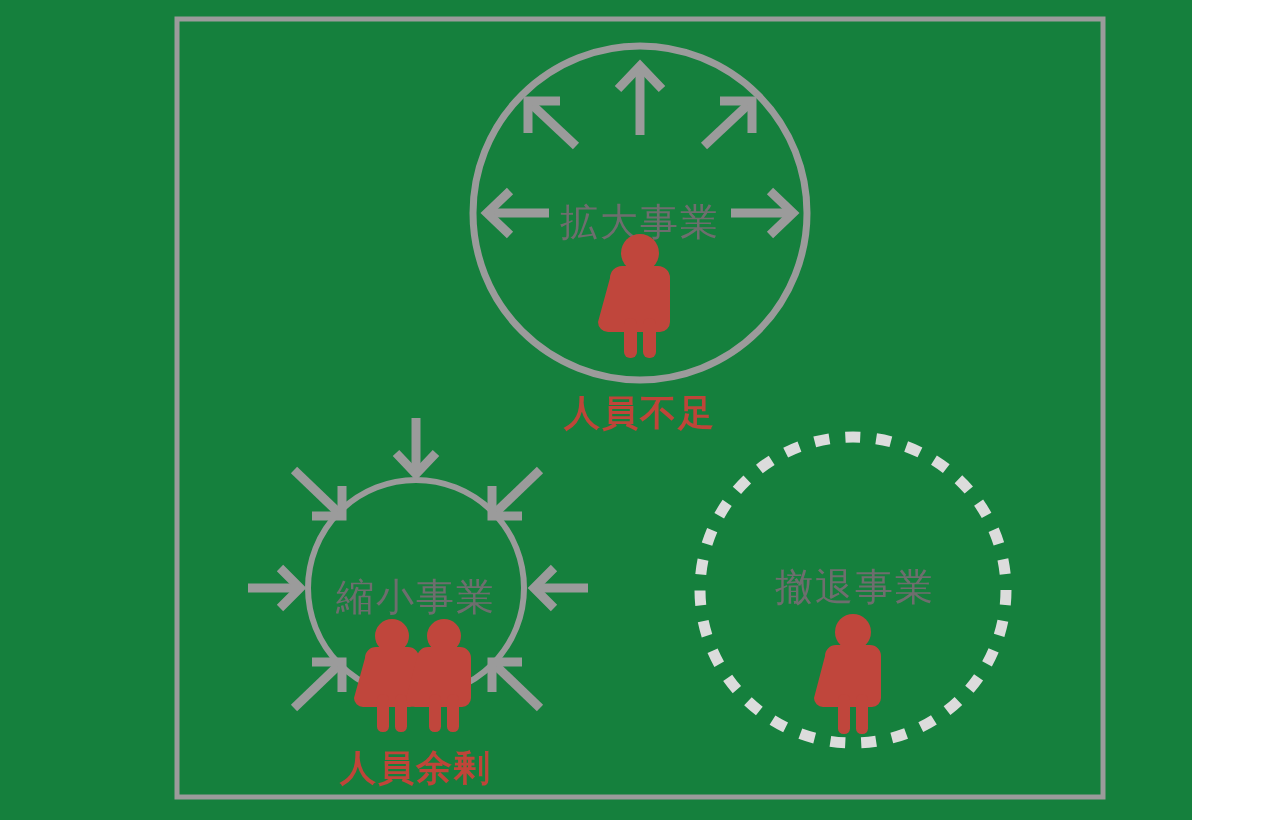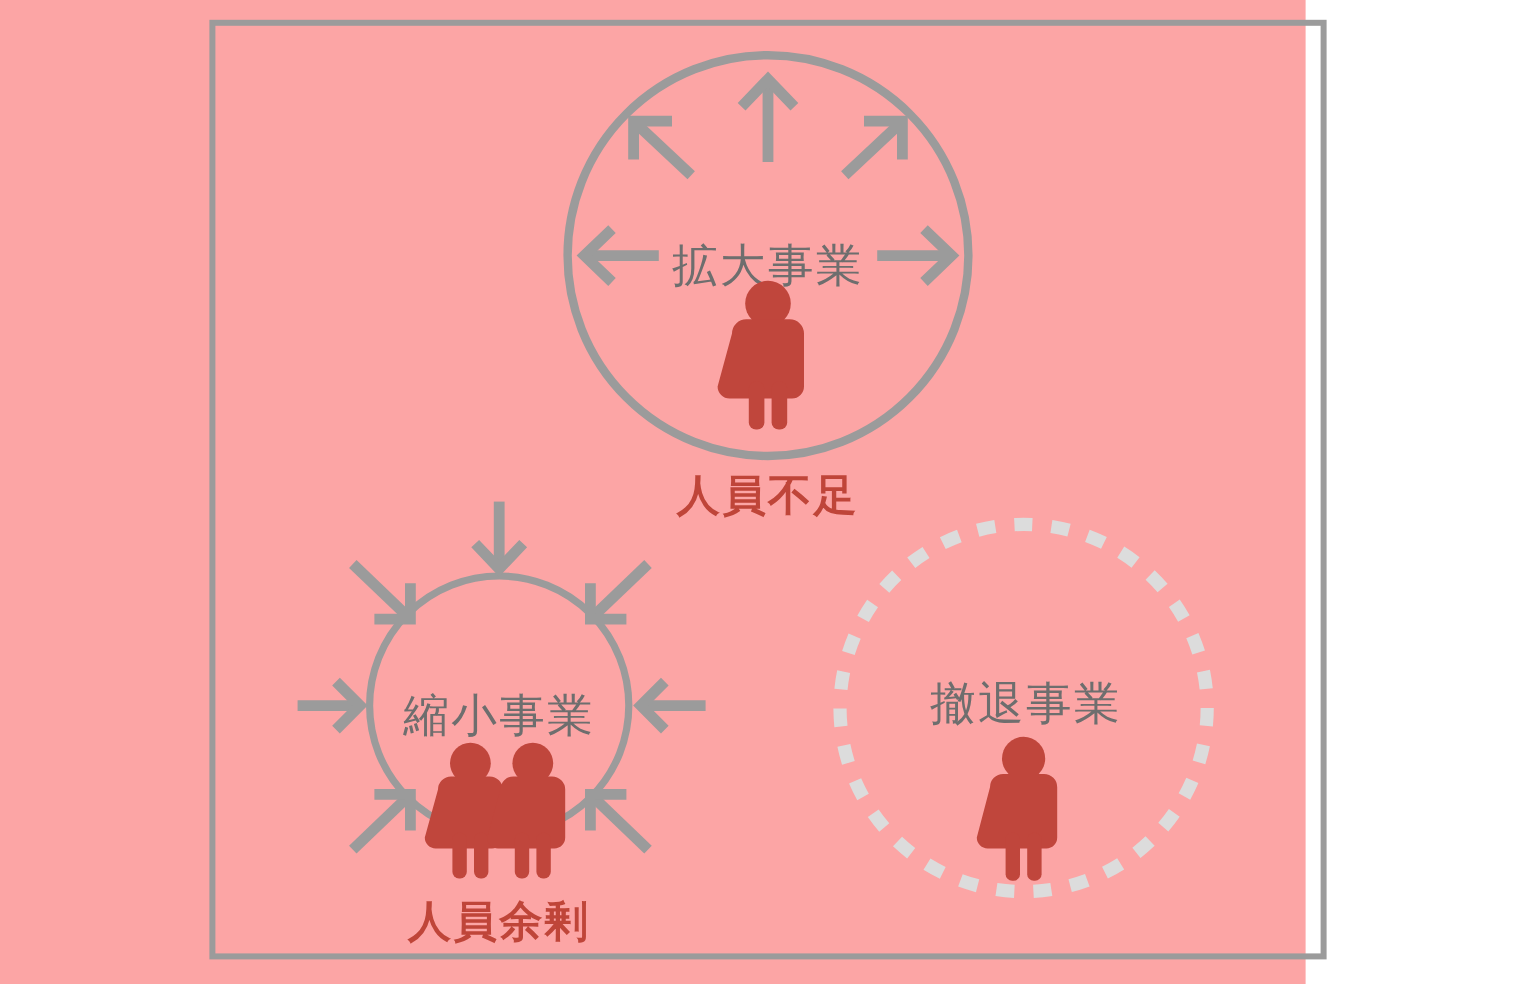--- a/index.html
+++ b/index.html
@@ -8,23 +8,23 @@
     background: #ffffff;
   }
   body {
     width: 1280px;
     height: 820px;
     font-family: "Liberation Sans", "DejaVu Sans", sans-serif;
     overflow: hidden;
   }
   #stage {
     position: relative;
-    width: 1088px;
+    width: 1192px;
     height: 820px;
-    background: #fca5a5;
+    background: #15803d;
   }
   #diagram-svg {
     position: absolute;
     left: 0;
     top: 0;
     width: 1280px;
     height: 820px;
     display: block;
   }
   .biz-label {

